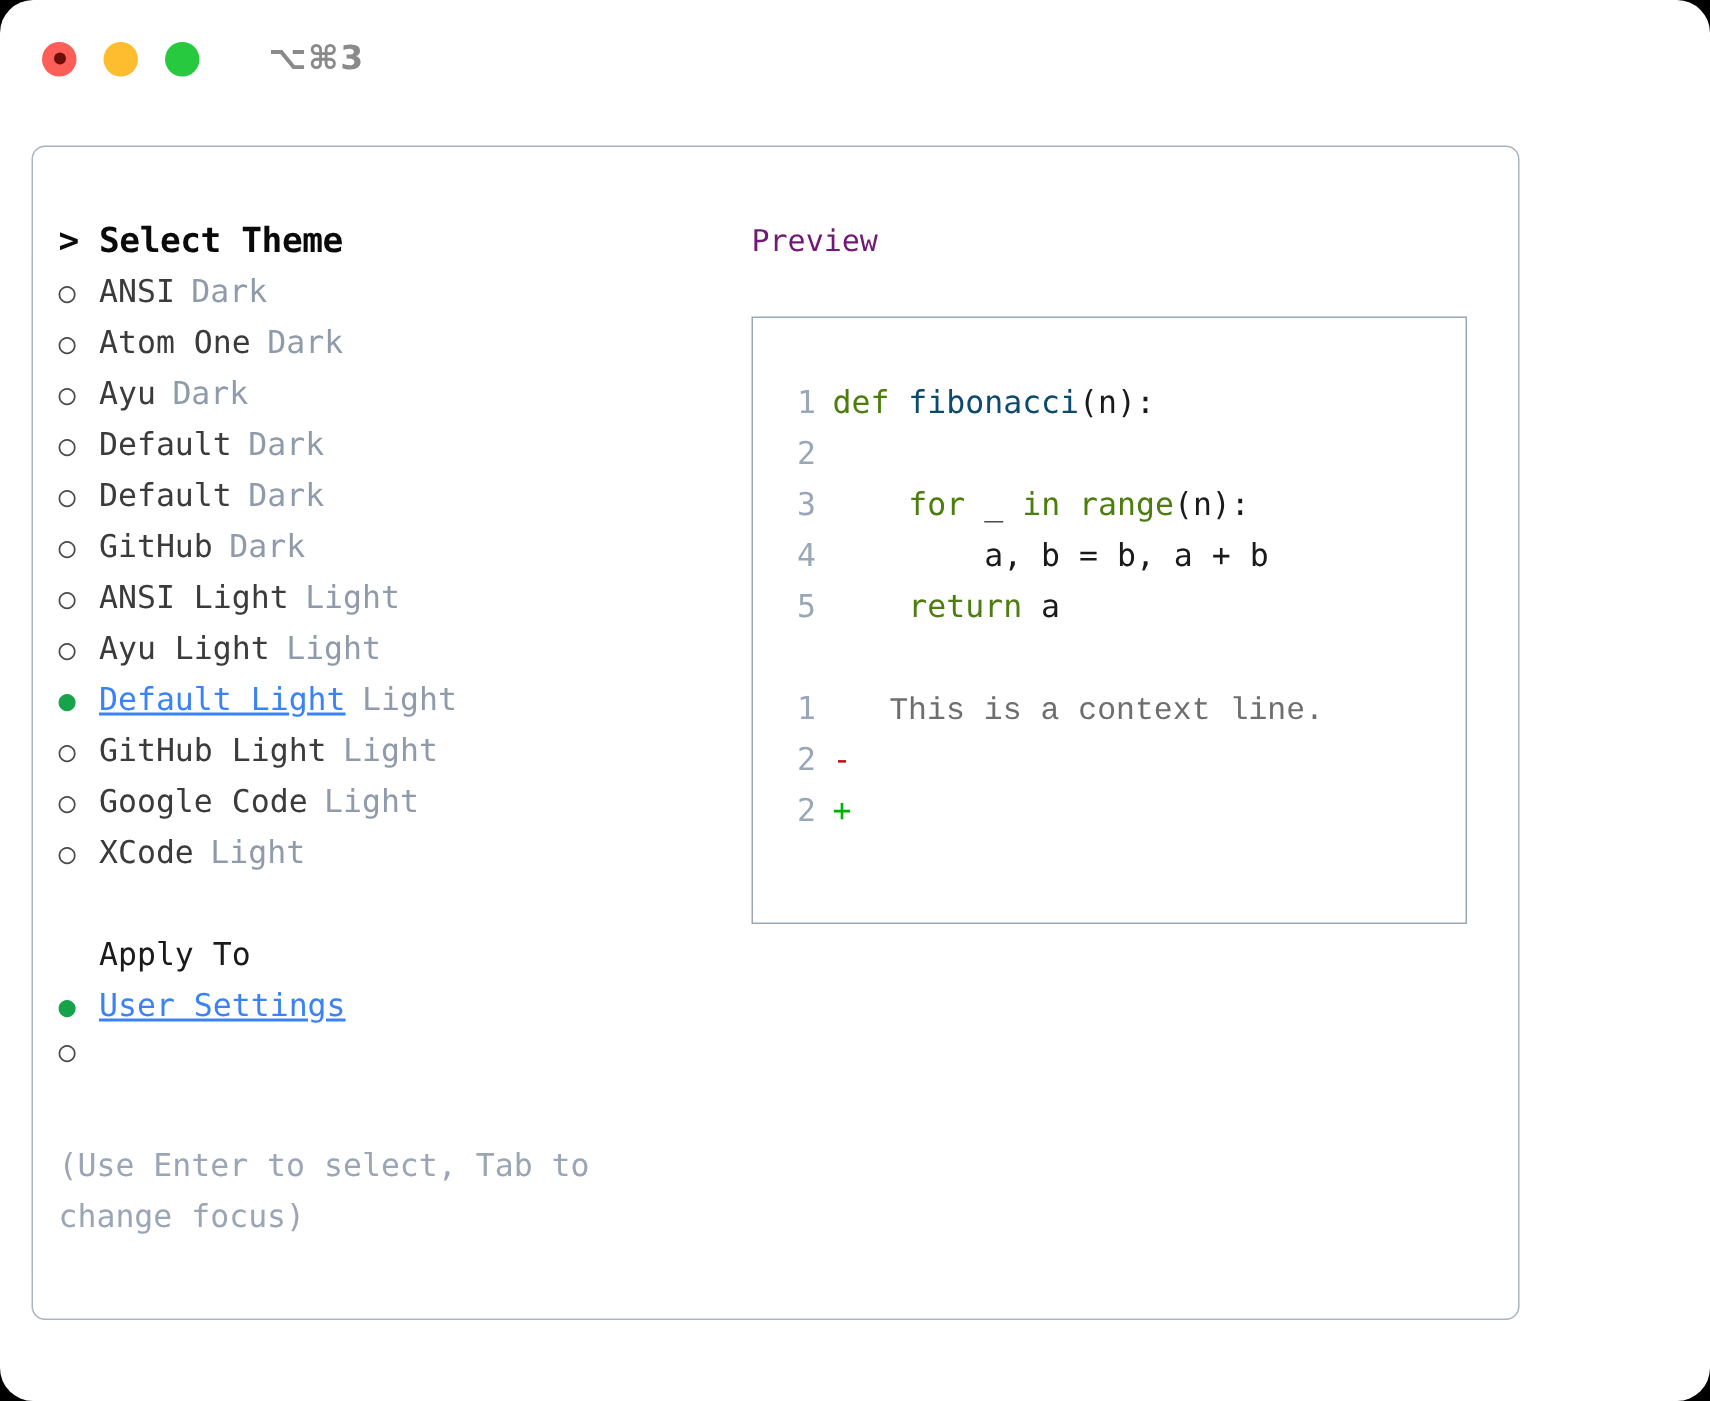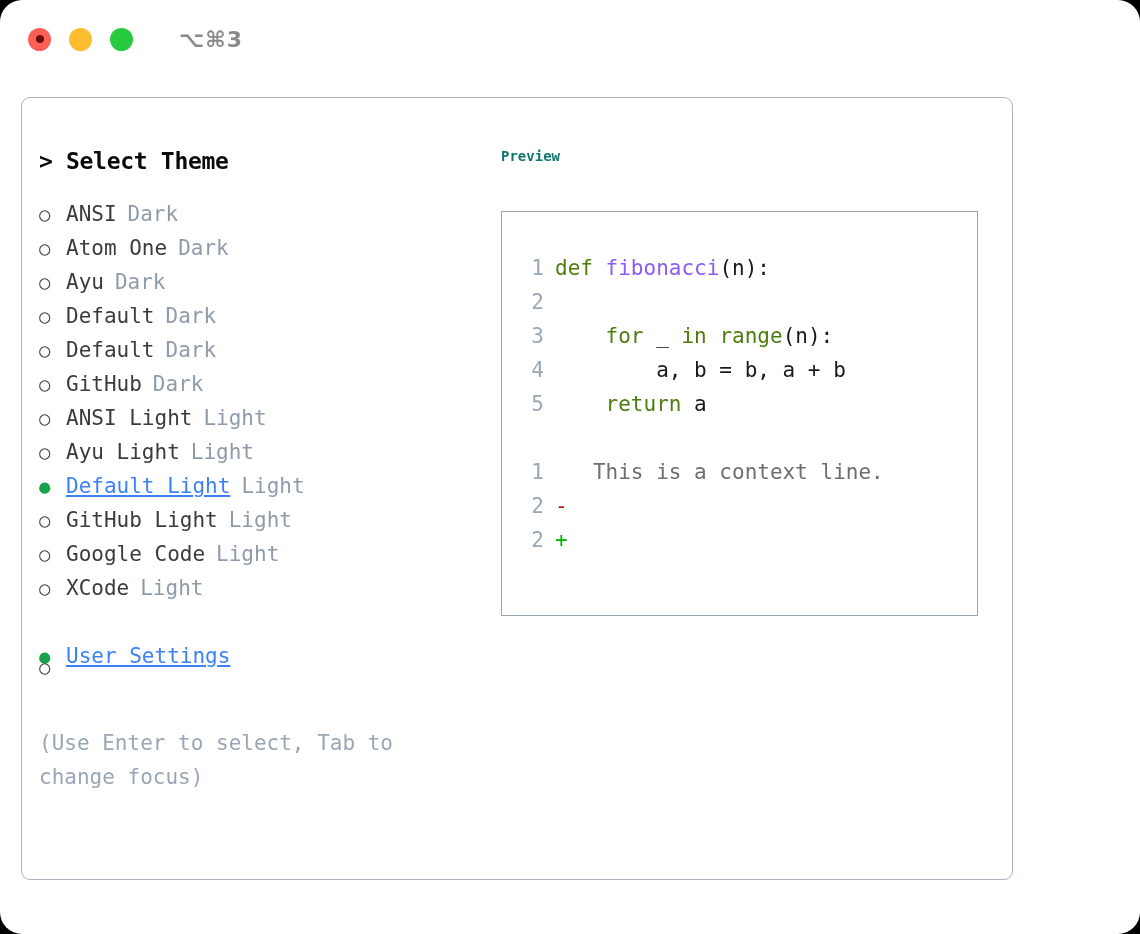--- a/index.html
+++ b/index.html
@@ -117,21 +117,21 @@
   }
   .bullet {
     display: inline-block;
     width: 27px;
     flex: 0 0 27px;
     font-size: 19px;
     color: #4a4a4a;
     line-height: 1;
   }
   .bullet.selected { color: #16a34a; }
-  .opt-label { color: #3b3b3b; margin-top: 20px; }
+  .opt-label { color: #3b3b3b; }
   .opt-row.selected .opt-label { color: #3b82f6; text-decoration: underline; }
   .opt-tag {
     color: #8f9bab;
     margin-left: 11px;
   }
 
   .spacer-row { height: 34px; }
 
   .group-title {
     height: 34px;
@@ -151,23 +151,23 @@
   }
 
   
   .right-col {
     position: absolute;
     left: 479px;
     top: 50px;
     width: 490px;
   }
   .preview-title {
-    font-size: 14px;
-    font-weight: bold;
-    color: #0f766e;
+    font-size: 20px;
+    font-weight: normal;
+    color: #701a75;
     height: 34px;
   }
   .preview-box {
     margin-top: 29px;
     width: 477px;
     height: 405px;
     border: 1.5px solid #9aa7b4;
     box-sizing: border-box;
     background: #ffffff;
     padding: 44px 0 0 16px;
@@ -184,24 +184,24 @@
     width: 26px;
     flex: 0 0 26px;
     text-align: right;
     color: #9aa7b7;
     margin-right: 11px;
   }
   .code-text { color: #1a1a1a; }
   .blank-line { height: 34px; }
 
   .tok-kw   { color: #4d7c0f; }
-  .tok-fn   { color: #8b5cf6; }
+  .tok-fn   { color: #0c4a6e; }
   .tok-plain{ color: #1a1a1a; }
 
-  .diff-ctx { color: #6e6e6e; }
+  .diff-ctx { color: #6e6e6e; font-family: Liberation Mono, monospace; }
   .diff-del { color: #bb1111; }
   .diff-add { color: #00b300; }
 </style>
 </head>
 <body>
 
 <div class="page">
 
   <div class="titlebar">
     <div class="lights">
@@ -279,20 +279,21 @@
             </div>
             <div class="opt-row">
               <span class="bullet">○</span>
               <span class="opt-label">XCode</span>
               <span class="opt-tag">Light</span>
             </div>
           </div>
 
         <div class="spacer-row"></div>
 
+        <div class="group-title">Apply To</div>
 
         <div id="apply-list">
             <div class="opt-row selected">
               <span class="bullet selected">●</span>
               <span class="opt-label">User Settings</span>
             </div>
             <div class="opt-row">
               <span class="bullet">○</span>
             </div>
           </div>

